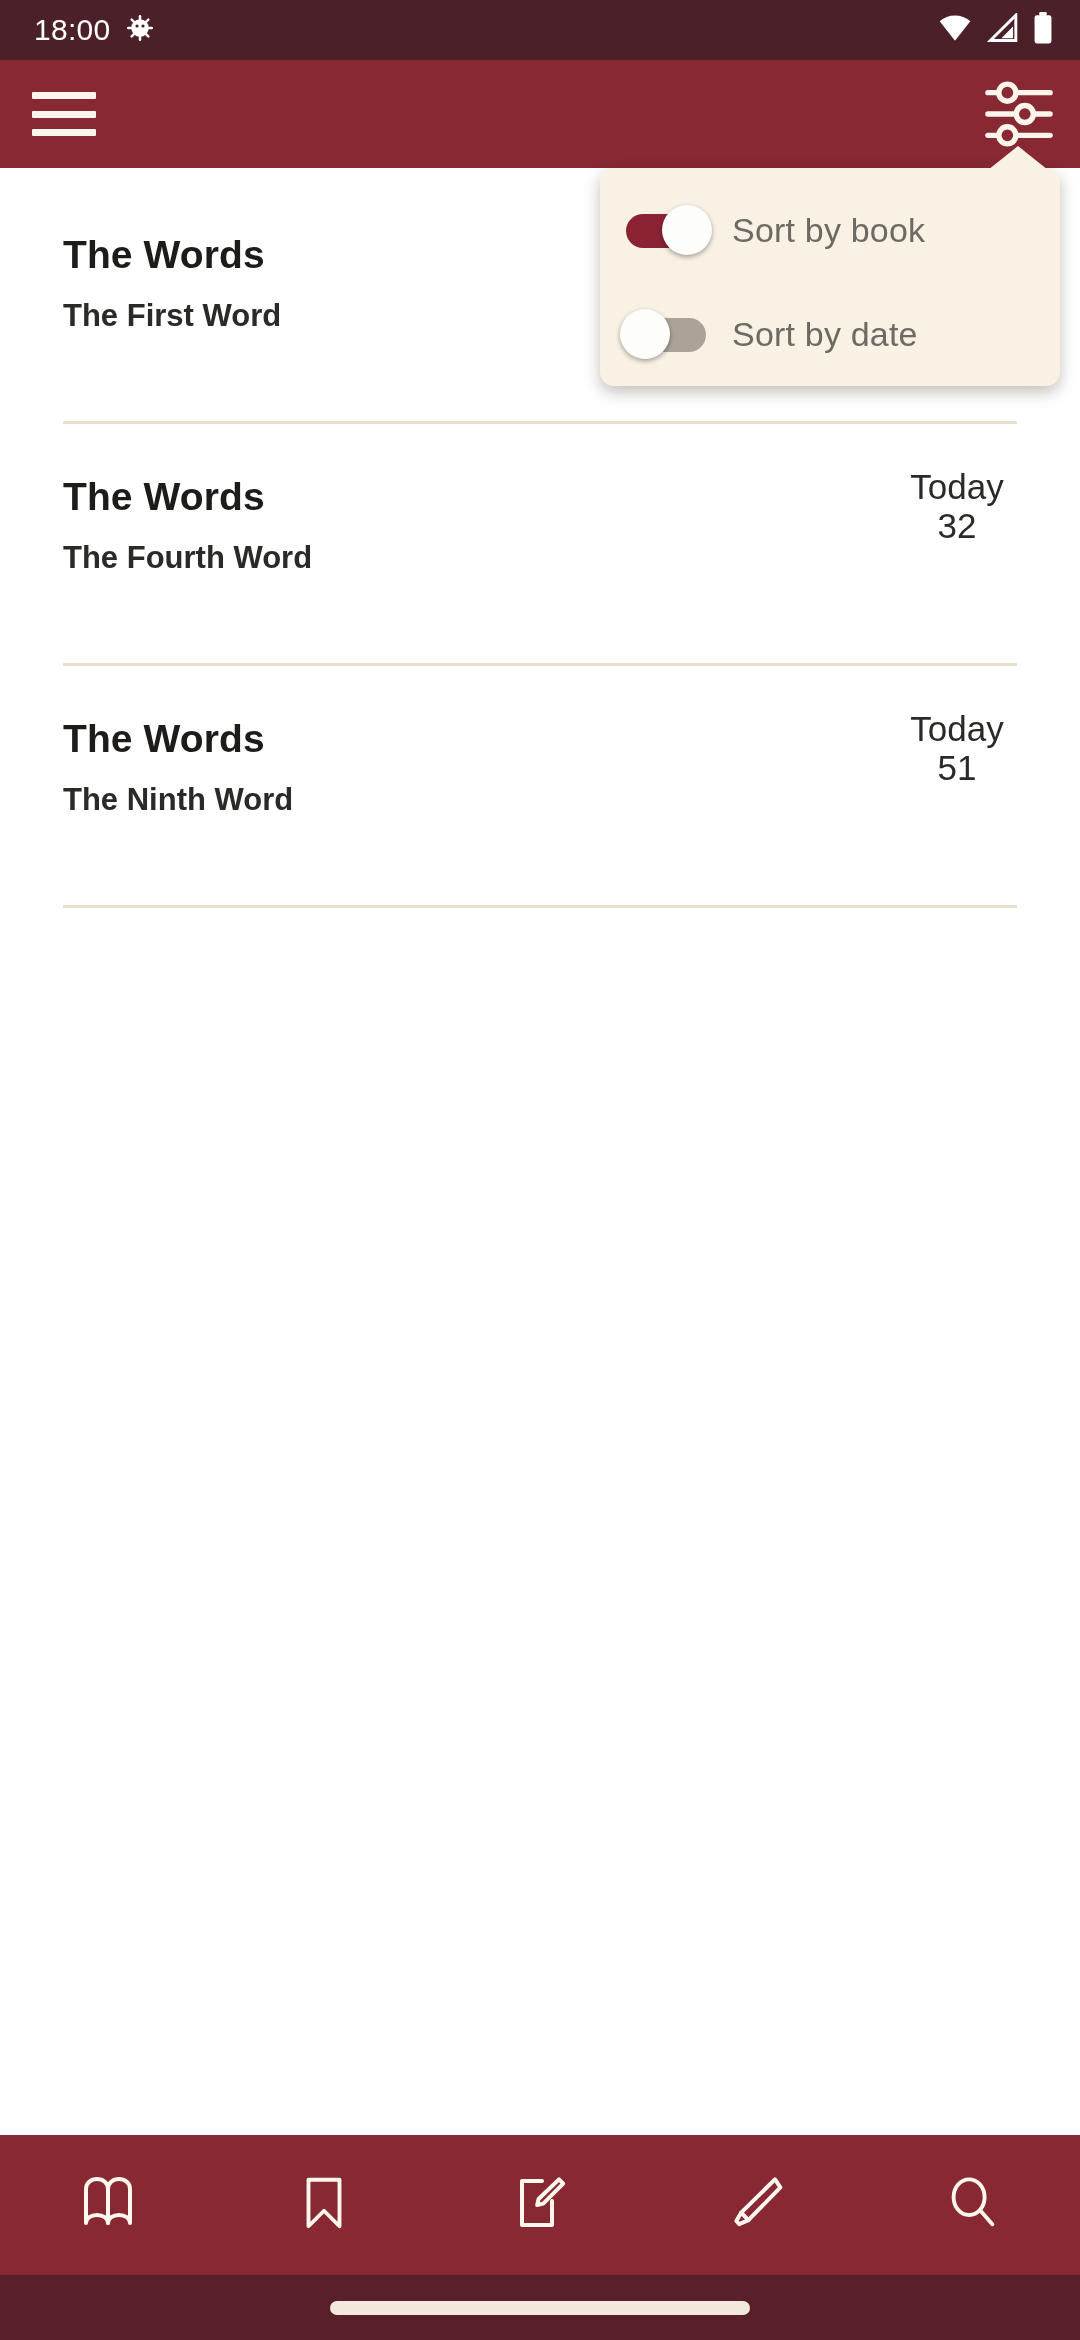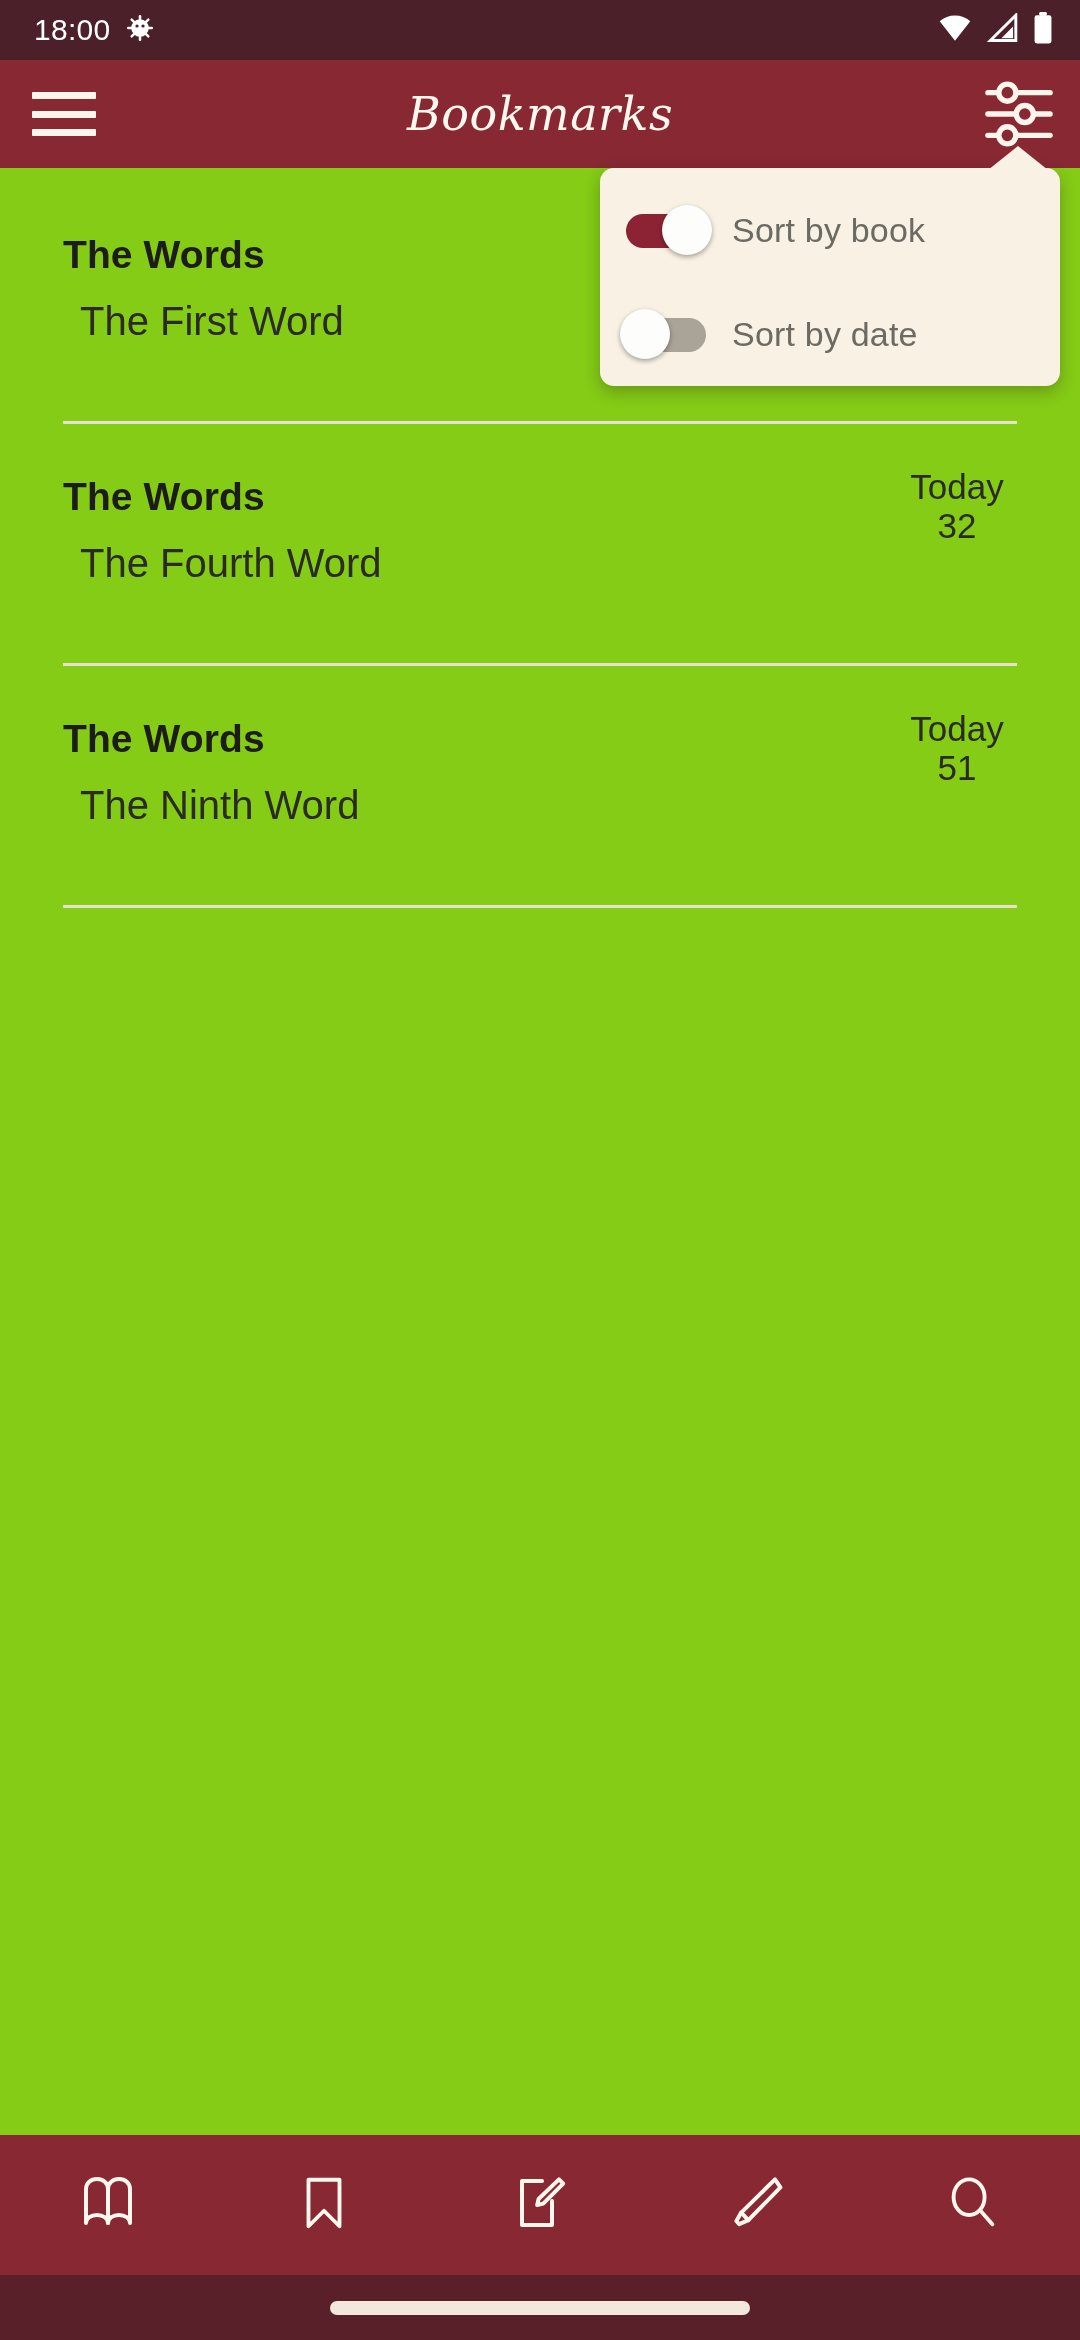--- a/index.html
+++ b/index.html
@@ -72,32 +72,32 @@
   }
   .switch.on  .sw-track{ background:#8C2334; }
   .switch.on  .sw-knob { left:40px; }
   .switch.off .sw-track{ background:#A9A398; }
   .switch.off .sw-knob { left:-2px; }
   .menu-label{ font-size:34px; color:#6B6A63; letter-spacing:.2px; }
 
   
   .list{
     position:absolute; left:0; top:168px; width:1080px; bottom:205px;
-    background:#84cc16; padding-top:14px;
+    background:#ffffff; padding-top:14px;
   }
   .row{
     position:relative; height:242px; padding:0 63px;
     display:flex; align-items:flex-start; cursor:pointer;
   }
   .row-main{ flex:1 1 auto; padding-top:52px; min-width:0; }
   .row-title{
     font-size:39px; font-weight:700; color:#1E1C19; letter-spacing:.1px; line-height:1.1;
   }
   .row-sub{
-    margin-top:22px; font-size:40px; color:#2B2A26; font-weight:400; line-height:1.1;margin-left:17px;
+    margin-top:22px; font-size:31px; color:#2B2A26; font-weight:700; line-height:1.1;
   }
   .row-meta{ flex:0 0 auto; text-align:center; padding-top:44px; min-width:120px; }
   .row-date{ font-size:35px; color:#2B2A26; line-height:1.1; }
   .row-count{ font-size:35px; color:#2B2A26; line-height:1.1; }
   .divider{
     position:absolute; left:63px; right:63px; bottom:0;
     height:3px; background:#E8E0CC;
   }
 
   
@@ -157,21 +157,20 @@
       </span>
     </div>
   </div>
 
   <div class="appbar">
     <div class="hamburger">
       <span></span>
       <span></span>
       <span></span>
     </div>
-    <div class="appbar-title">Bookmarks</div>
     <div class="tune-btn">
       <svg width="70" height="66" viewBox="0 0 36 34">
         <g stroke="#FBF5EC" stroke-width="2.8" fill="none" stroke-linecap="round">
           <line x1="2" y1="6" x2="34" y2="6"></line>
           <line x1="2" y1="17" x2="34" y2="17"></line>
           <line x1="2" y1="28" x2="34" y2="28"></line>
         </g>
         <circle cx="12" cy="6" r="4.4" fill="#872833" stroke="#FBF5EC" stroke-width="2.8"></circle>
         <circle cx="21" cy="17" r="4.4" fill="#872833" stroke="#FBF5EC" stroke-width="2.8"></circle>
         <circle cx="12" cy="28" r="4.4" fill="#872833" stroke="#FBF5EC" stroke-width="2.8"></circle>

